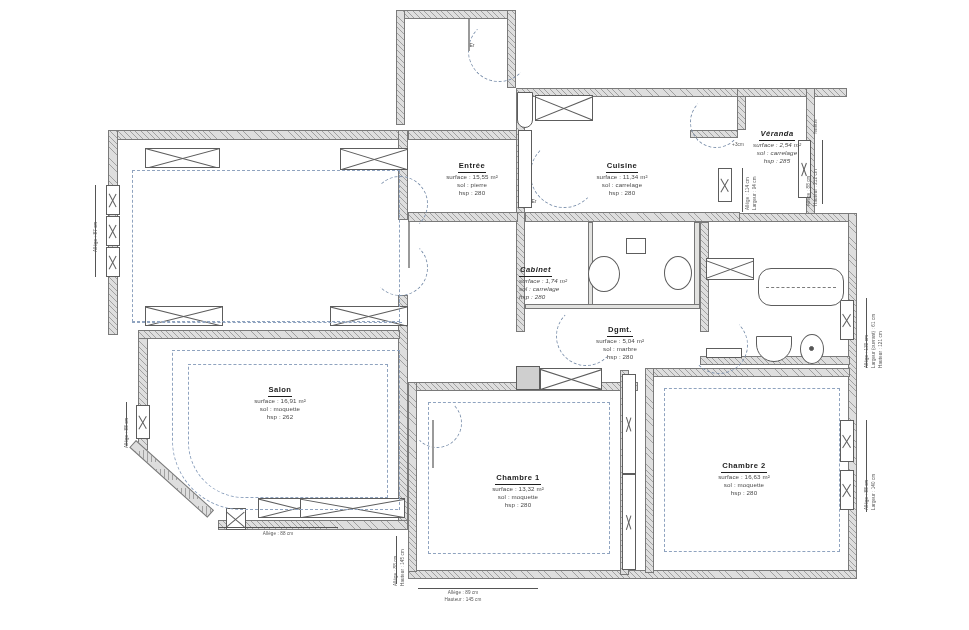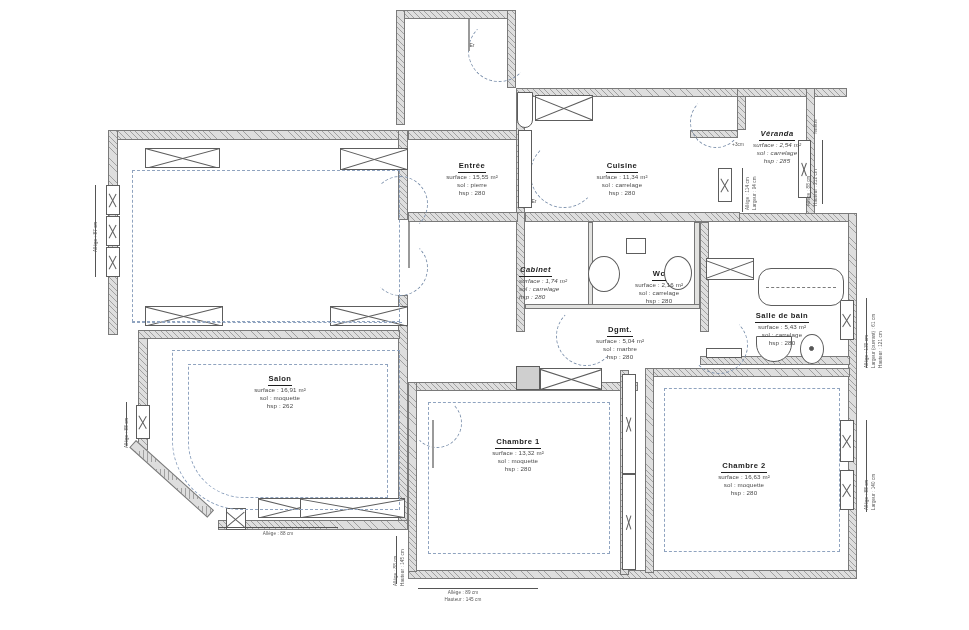--- a/index.html
+++ b/index.html
@@ -204,56 +204,44 @@
   </div>
 
   <div class="lbl" style="left:722px;top:120px;width:110px;font-style:italic;">
     <div class="nm">Véranda</div>
     <div class="dt">surface :  2,54 m²</div>
     <div class="dt">sol :  carrelage</div>
     <div class="dt">hsp :  285</div>
   </div>
 
 
-  <div class="lbl" style="left:220px;top:365px;width:120px;">
+  <div class="lbl" style="left:220px;top:376px;width:120px;">
     <div class="nm">Salon</div>
     <div class="dt">surface :  16,91 m²</div>
     <div class="dt">sol :  moquette</div>
     <div class="dt">hsp :  262</div>
   </div>
 
   <div class="lbl" style="left:519px;top:256px;width:74px;text-align:left;font-style:italic;">
     <div class="nm">Cabinet</div>
     <div class="dt">surface :  1,74 m²</div>
     <div class="dt">sol :  carrelage</div>
     <div class="dt">hsp :  280</div>
   </div>
 
-  <div class="lbl" style="left:620px;top:260px;width:78px;">
-    <div class="nm">Wc</div>
-    <div class="dt">surface :  2,16 m²</div>
-    <div class="dt">sol :  carrelage</div>
-    <div class="dt">hsp :  280</div>
-  </div>
 
   <div class="lbl" style="left:570px;top:316px;width:100px;">
     <div class="nm">Dgmt.</div>
     <div class="dt">surface :  5,04 m²</div>
     <div class="dt">sol :  marbre</div>
     <div class="dt">hsp :  280</div>
   </div>
 
-  <div class="lbl" style="left:722px;top:302px;width:120px;">
-    <div class="nm">Salle de bain</div>
-    <div class="dt">surface :  5,43 m²</div>
-    <div class="dt">sol :  carrelage</div>
-    <div class="dt">hsp :  280</div>
-  </div>
-
-  <div class="lbl" style="left:458px;top:428px;width:120px;">
+
+  <div class="lbl" style="left:458px;top:464px;width:120px;">
     <div class="nm">Chambre  1</div>
     <div class="dt">surface :  13,32 m²</div>
     <div class="dt">sol :  moquette</div>
     <div class="dt">hsp :  280</div>
   </div>
 
   <div class="lbl" style="left:684px;top:452px;width:120px;">
     <div class="nm">Chambre  2</div>
     <div class="dt">surface :  16,63 m²</div>
     <div class="dt">sol :  moquette</div>

